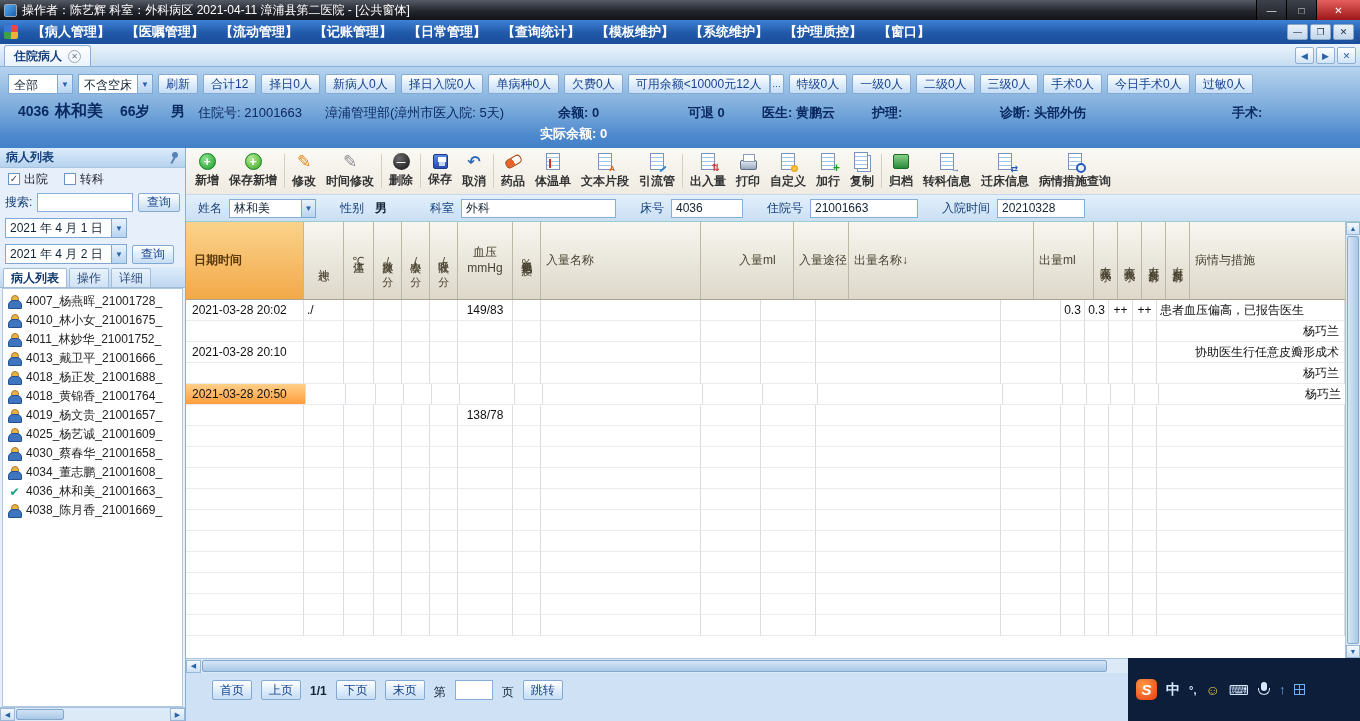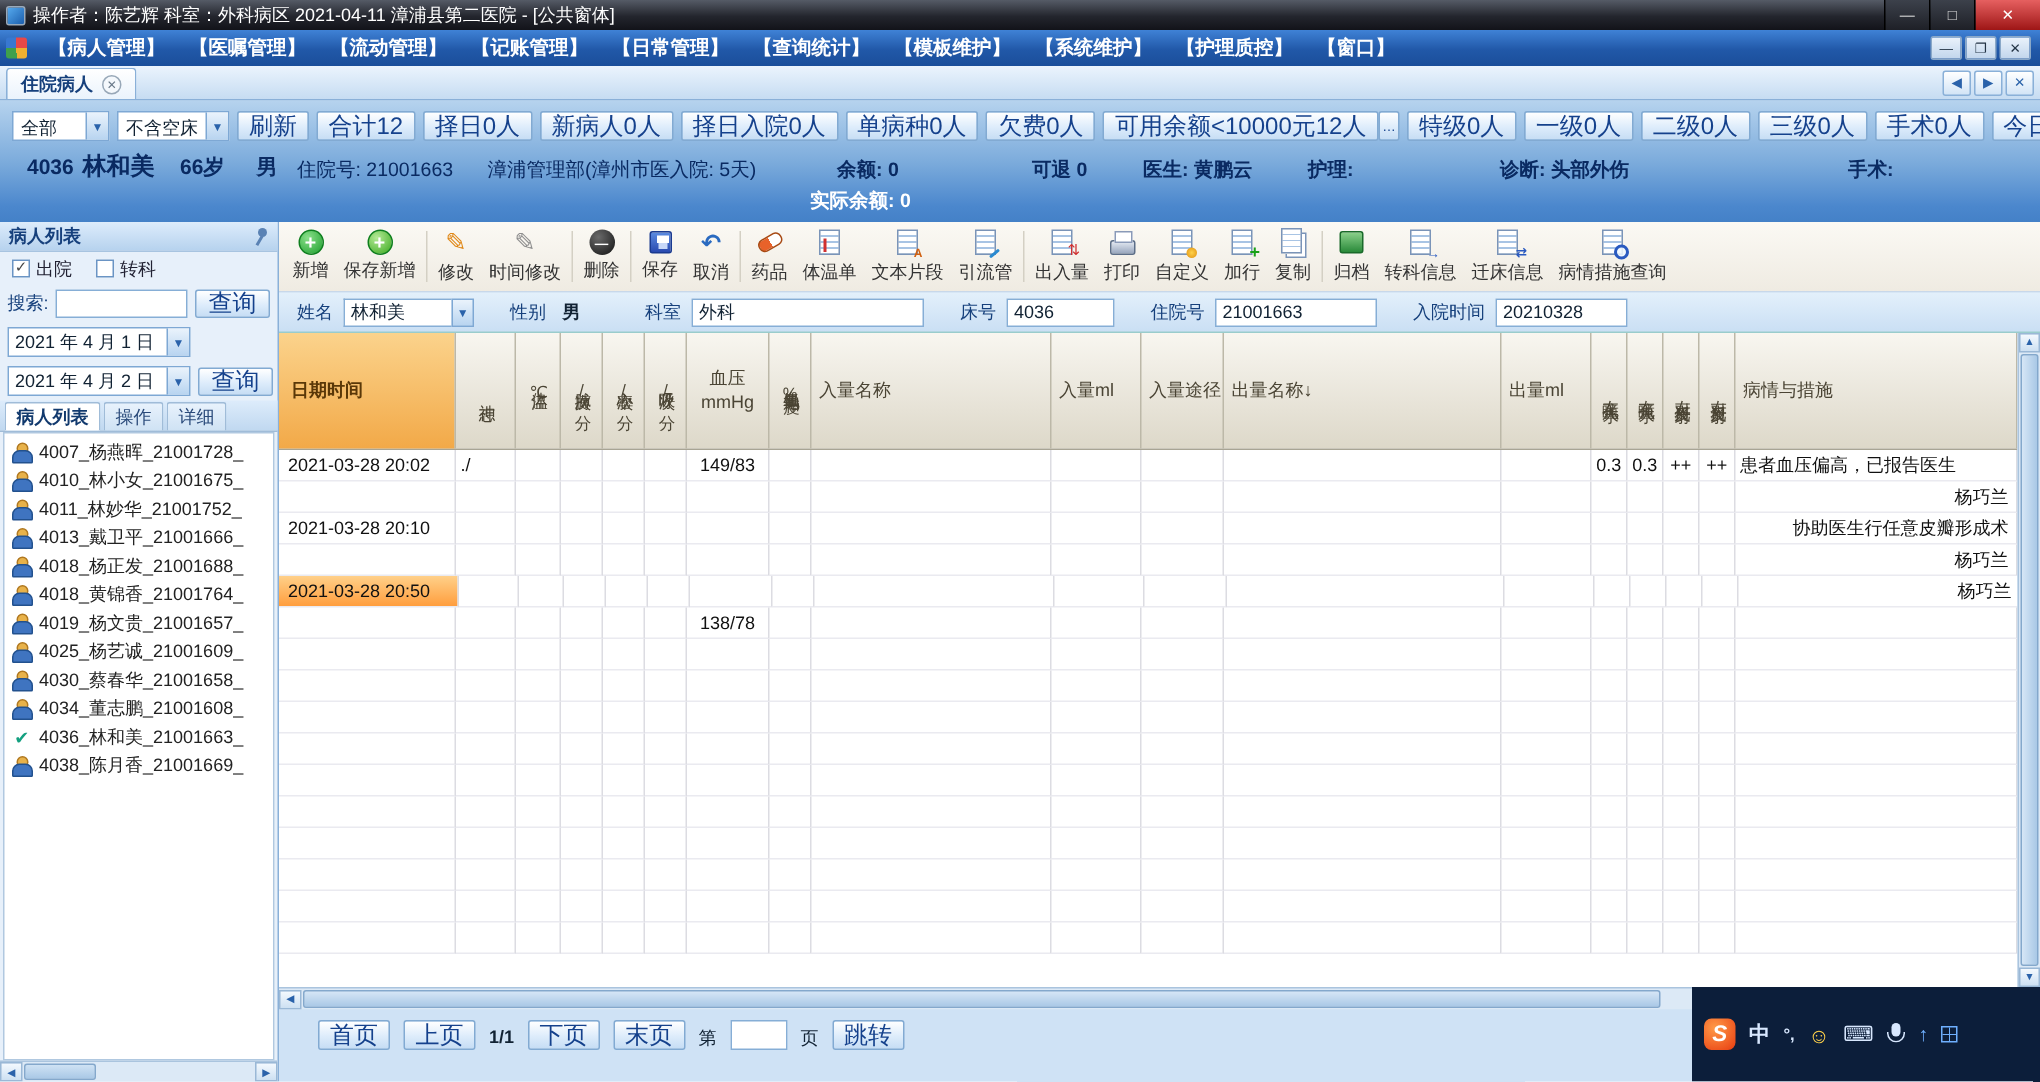--- a/index.html
+++ b/index.html
@@ -40,21 +40,21 @@
   background:linear-gradient(#fff,#d2e4f6);border:1px solid #8ab0d8;border-radius:2px;}
 
 
 .filter-area{height:94px;position:relative;
   background:linear-gradient(180deg,#b6d3ee,#7aaadb 45%,#4b87cd 75%,#3b79c0);}
 .filter-row{display:flex;align-items:center;gap:5px;padding:7px 0 0 8px;flex-wrap:nowrap;}
 .sel{display:flex;height:20px;background:#fff;border:1px solid #7ea8d4;flex:none;}
 .sel-val{padding:2px 5px;font-size:12px;color:#123;min-width:48px;white-space:nowrap;}
 .sel-arrow{width:15px;background:linear-gradient(#eaf3fc,#b8d4f0);border-left:1px solid #7ea8d4;
   color:#2a62aa;font-size:8px;display:flex;align-items:center;justify-content:center;}
-.btn{height:20px;padding:1px 7px;font-size:16px;color:#15418c;white-space:nowrap;cursor:default;
+.btn{height:20px;padding:1px 7px;font-size:12px;color:#15418c;white-space:nowrap;cursor:default;
   background:linear-gradient(180deg,#ffffff,#ddecfb 55%,#c6ddf4);border:1px solid #82aad2;border-radius:2px;
   font-family:inherit;display:inline-flex;align-items:center;justify-content:center;}
 .quota-wrap{display:flex;flex:none;}
 .more-btn{width:14px;padding:0;font-size:9px;}
 .pinfo{position:absolute;font-weight:bold;color:#0a2a62;white-space:nowrap;font-size:13px;}
 .pi-bed{left:18px;top:36px;font-size:14px;}
 .pi-name{left:55px;top:34px;font-size:16px;}
 .pi-age{left:120px;top:36px;font-size:14px;}
 .pi-sex{left:171px;top:36px;font-size:14px;}
 .pi-adm{left:198px;top:37px;font-weight:normal;}
@@ -108,21 +108,21 @@
 
 
 .right-panel{flex:1;display:flex;flex-direction:column;min-width:0;position:relative;}
 .view-tabs{height:24px;background:linear-gradient(#e6f0fb,#c2d9f0);display:flex;align-items:flex-end;
   padding:2px 0 0 3px;}
 .vtab{font-size:12px;height:21px;padding:2px 11px;margin-right:2px;border:1px solid #8ab0d8;border-bottom:none;
   border-radius:3px 3px 0 0;background:linear-gradient(#eef5fc,#d4e6f6);color:#2a4a7a;white-space:nowrap;}
 .vtab.active{background:#fff;font-weight:bold;color:#123a6e;}
 .rec-toolbar{height:47px;background:linear-gradient(#fbf9f4,#efebe2);border-bottom:1px solid #c8d8ea;
   display:flex;align-items:center;padding:0 4px;overflow:hidden;}
-.tool{display:flex;flex-direction:column;align-items:center;justify-content:center;padding:2px 5px;gap:2px;flex:none;}
+.tool{display:flex;flex-direction:column;align-items:center;justify-content:center;padding:2px 5px;gap:2px;flex:none;font-weight:bold;}
 .tlabel{font-size:12px;color:#333;white-space:nowrap;}
 .tsep{width:1px;height:34px;background:#d4d0c4;margin:0 2px;flex:none;}
 .ticon{height:18px;width:20px;display:flex;align-items:center;justify-content:center;position:relative;font-size:14px;}
 .ticon-add,.ticon-save-add{width:17px;height:17px;border-radius:50%;color:#fff;font-weight:bold;border:1px solid #0e7e1e;
   background:radial-gradient(circle at 35% 30%,#8ae08a,#1e9e2e);}
 .ticon-save-add{background:radial-gradient(circle at 35% 30%,#b4ea96,#3aa81e);}
 .ticon-add::before,.ticon-save-add::before{content:"+";font-size:13px;line-height:1;}
 .ticon-edit::before{content:"✎";color:#e08818;font-size:17px;}
 .ticon-time-edit::before{content:"✎";color:#8f8f8f;font-size:17px;}
 .ticon-delete{width:17px;height:17px;border-radius:50%;color:#fff;
@@ -522,21 +522,21 @@
             <div class="gh h hl" style="width: 118px;">日期时间</div>
             <div class="gh v" style="width: 40px;">神志</div>
             <div class="gh v" style="width: 30px;">体温℃</div>
             <div class="gh v" style="width: 28px;">脉搏次/分</div>
             <div class="gh v" style="width: 28px;">心率次/分</div>
             <div class="gh v" style="width: 28px;">呼吸次/分</div>
             <div class="gh hc" style="width: 55px;">血压
 mmHg</div>
             <div class="gh v" style="width: 28px;">血氧饱和度%</div>
             <div class="gh h" style="width: 160px; font-family: Liberation Serif, serif;">入量名称</div>
-            <div class="gh h" style="width: 60px;">入量ml</div>
+            <div class="gh h" style="width: 60px; margin-left: 33px;">入量ml</div>
             <div class="gh h" style="width: 55px;">入量途径</div>
             <div class="gh h" style="width: 185px;">出量名称↓</div>
             <div class="gh h" style="width: 60px;">出量ml</div>
             <div class="gh v" style="width: 24px;">左瞳孔大小</div>
             <div class="gh v" style="width: 24px;">右瞳孔大小</div>
             <div class="gh v" style="width: 24px;">左对光反射</div>
             <div class="gh v" style="width: 24px;">右对光反射</div>
             <div class="gh h" style="width: 188px;">病情与措施</div>
           </div>
         <div class="grid-body">

